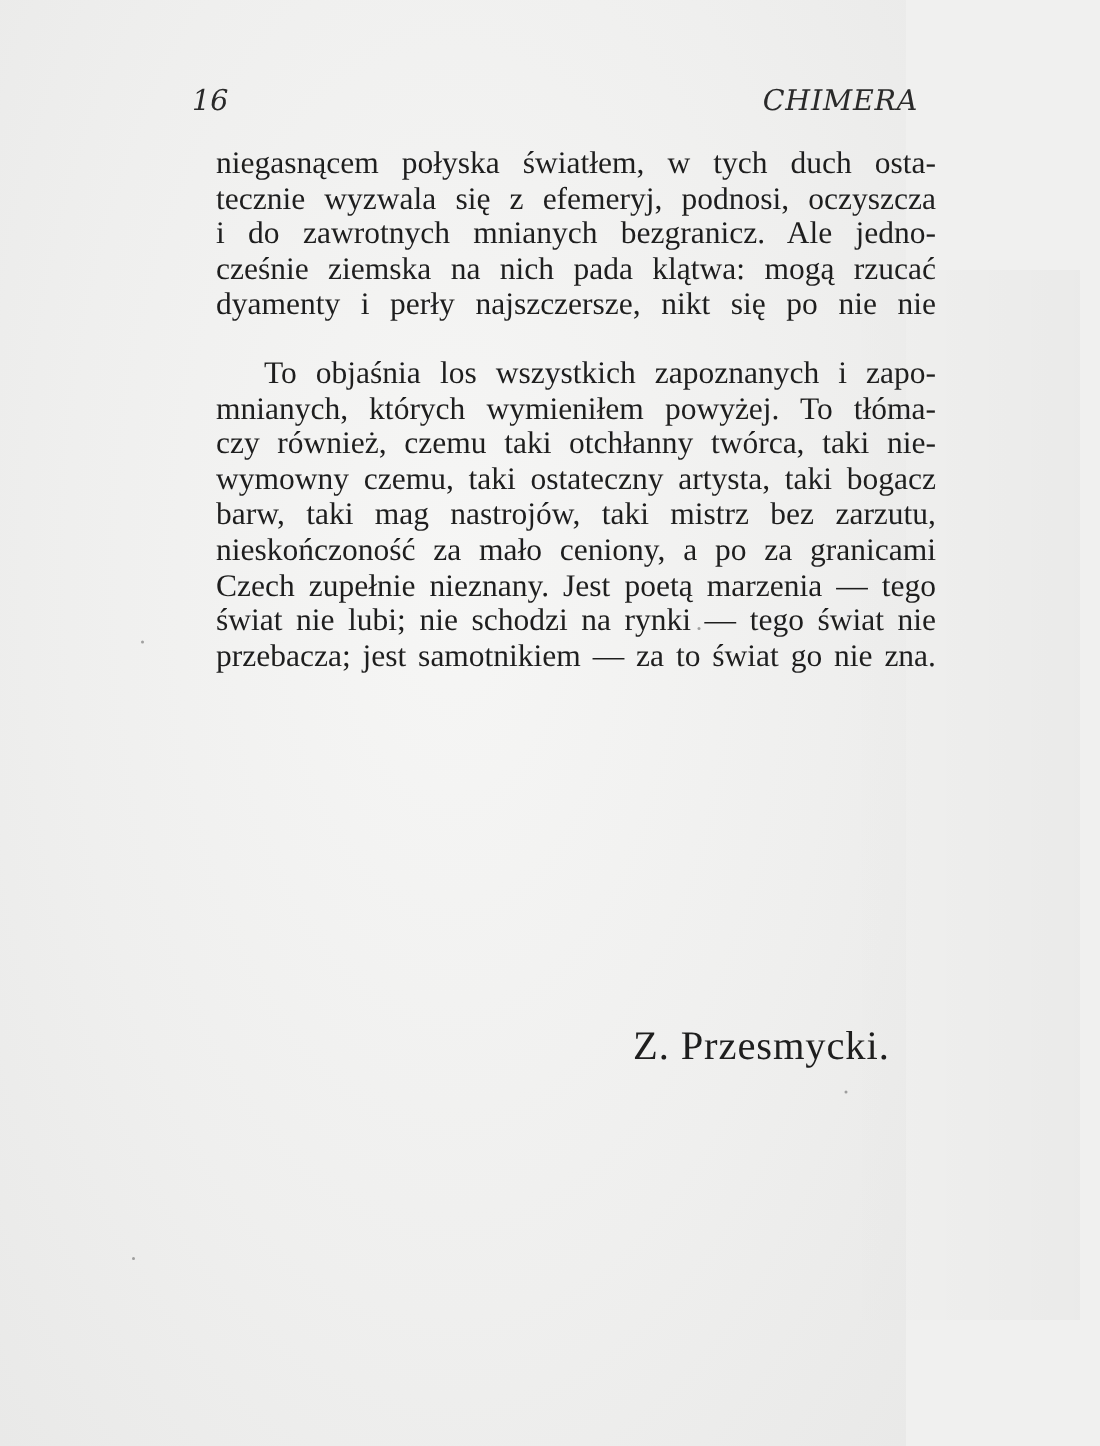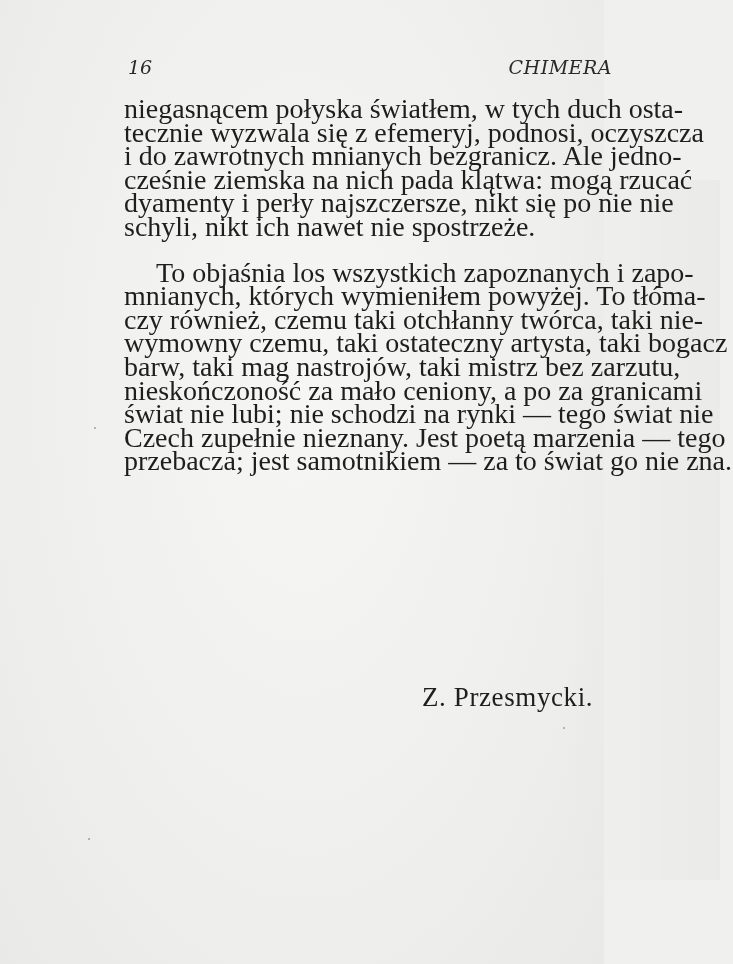--- a/index.html
+++ b/index.html
@@ -46,25 +46,25 @@
     }
     .journal-title {
       position: absolute;
       right: 0;
       top: 0;
       letter-spacing: 0.5px;
       text-align: center;
     }
     .body-text {
       position: absolute;
-      left: 124px;
+      left: 144px;
       top: 97px;
       width: 480px;
       font-family: "Liberation Serif", "DejaVu Serif", serif;
-      font-size: 28px;
+      font-size: 21px;
       line-height: 23.6px;
       color: #1e1e1e;
     }
     .line {
       display: block;
       text-align: justify;
       text-align-last: justify;
       white-space: nowrap;
       height: 23.6px;
     }
@@ -104,32 +104,31 @@
     <span class="journal-title">CHIMERA</span>
   </div>
 
   <div class="body-text">
     <div>
       <span class="line">niegasnącem połyska światłem, w tych duch osta-</span>
       <span class="line">tecznie wyzwala się z efemeryj, podnosi, oczyszcza</span>
       <span class="line">i do zawrotnych mnianych bezgranicz. Ale jedno-</span>
       <span class="line">cześnie ziemska na nich pada klątwa: mogą rzucać</span>
       <span class="line">dyamenty i perły najszczersze, nikt się po nie nie</span>
-      <span class="line last">schyli, nikt ich nawet nie spostrzeże.</span>
     </div>
     <div class="para-gap"></div>
     <div>
       <span class="line indent">To objaśnia los wszystkich zapoznanych i zapo-</span>
       <span class="line">mnianych, których wymieniłem powyżej. To tłóma-</span>
       <span class="line">czy również, czemu taki otchłanny twórca, taki nie-</span>
       <span class="line">wymowny czemu, taki ostateczny artysta, taki bogacz</span>
       <span class="line">barw, taki mag nastrojów, taki mistrz bez zarzutu,</span>
       <span class="line">nieskończoność za mało ceniony, a po za granicami</span>
+      <span class="line">Czech zupełnie nieznany. Jest poetą marzenia — tego</span>
       <span class="line">świat nie lubi; nie schodzi na rynki — tego świat nie</span>
-      <span class="line">Czech zupełnie nieznany. Jest poetą marzenia — tego</span>
       <span class="line">przebacza; jest samotnikiem — za to świat go nie zna.</span>
     </div>
   </div>
 
   <div class="signature">Z. Przesmycki.</div>
 
   <span class="speck" style="left:94px;top:427px;"></span>
   <span class="speck" style="left:563px;top:727px;"></span>
   <span class="speck" style="left:88px;top:838px;"></span>
   <span class="speck" style="left:465px;top:418px;"></span>

